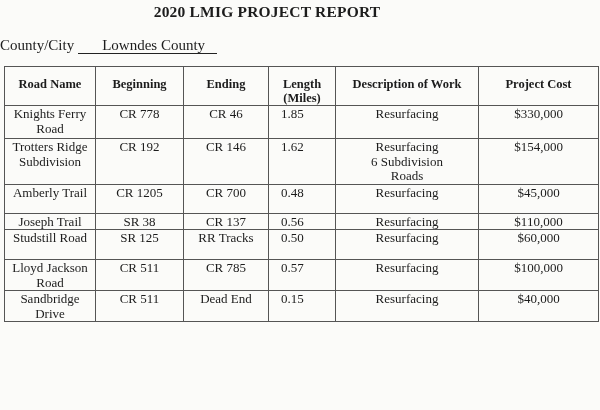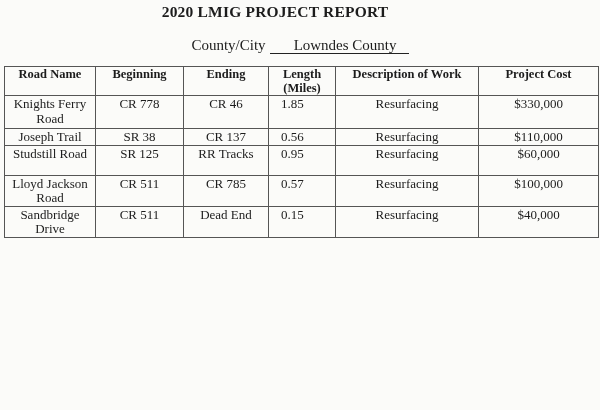--- a/index.html
+++ b/index.html
@@ -4,43 +4,43 @@
 <style>
   html, body { margin: 0; padding: 0; }
   body {
     width: 600px; height: 410px; overflow: hidden;
     background: #fbfbf9;
     font-family: "Liberation Serif", "DejaVu Serif", serif;
     color: #1c1c1c;
     position: relative;
   }
   .title {
-    position: absolute; top: 3px; left: 8px; width: 534px;
+    position: absolute; top: 3px; left: 0; width: 534px;
     text-align: center; font-weight: bold; font-size: 15.5px; letter-spacing: 0.2px;
   }
   .county-line {
     position: absolute; top: 37px; left: 0; width: 600px;
-    text-align: center; font-size: 15px;
+    font-size: 15px;
   }
   .county-line .label { margin-right: 4px; }
   .county-line .value {
     display: inline-block; border-bottom: 1px solid #222;
     padding: 0 12px 0 24px; line-height: 15px;
   }
   table.report {
     position: absolute; top: 66px; left: 4px; width: 594px;
     border-collapse: collapse; table-layout: fixed;
     font-size: 13px; line-height: 14.5px;
   }
   table.report th, table.report td {
     border: 1px solid #555;
     text-align: center; vertical-align: top;
     padding: 1px 2px 0 2px;
   }
-  table.report th { font-weight: bold; font-size: 12.5px; line-height: 14px; padding-top: 0; margin-top: 8px; }
+  table.report th { font-weight: bold; font-size: 12.5px; line-height: 14px; padding-top: 10px; margin-top: 8px; }
   col.c1 { width: 91px; } col.c2 { width: 88px; } col.c3 { width: 85px; }
   col.c4 { width: 67px; } col.c5 { width: 143px; } col.c6 { width: 120px; }
   .len { text-align: left !important; padding-left: 12px !important; margin-left: 28px; }
   .desc-line { display: block; }
 </style>
 </head>
 <body>
 
 <div class="title">2020 LMIG PROJECT REPORT</div>
 <div class="county-line">
@@ -70,35 +70,57 @@
       <tr style="height: 33px;">
         <td>Knights Ferry Road</td>
         <td>CR 778</td>
         <td>CR 46</td>
         <td class="len">1.85</td>
         <td>
           <span class="desc-line">Resurfacing</span>
         </td>
         <td>$330,000</td>
       </tr>
+      <tr style="height: 44px;">
+        <td>Trotters Ridge Subdivision</td>
+        <td>CR 192</td>
+        <td>CR 146</td>
+        <td class="len">1.62</td>
+        <td>
+          <span class="desc-line">Resurfacing</span>
+          <span class="desc-line">6 Subdivision</span>
+          <span class="desc-line">Roads</span>
+        </td>
+        <td>$154,000</td>
+      </tr>
+      <tr style="height: 29px;">
+        <td>Amberly Trail</td>
+        <td>CR 1205</td>
+        <td>CR 700</td>
+        <td class="len">0.48</td>
+        <td>
+          <span class="desc-line">Resurfacing</span>
+        </td>
+        <td>$45,000</td>
+      </tr>
       <tr style="height: 16px;">
         <td>Joseph Trail</td>
         <td>SR 38</td>
         <td>CR 137</td>
         <td class="len">0.56</td>
         <td>
           <span class="desc-line">Resurfacing</span>
         </td>
         <td>$110,000</td>
       </tr>
       <tr style="height: 30px; padding-left: 36px;">
         <td>Studstill Road</td>
         <td>SR 125</td>
         <td>RR Tracks</td>
-        <td class="len">0.95</td>
+        <td class="len">0.50</td>
         <td>
           <span class="desc-line">Resurfacing</span>
         </td>
         <td>$60,000</td>
       </tr>
       <tr style="height: 31px; padding-left: 31px;">
         <td>Lloyd Jackson Road</td>
         <td>CR 511</td>
         <td>CR 785</td>
         <td class="len">0.57</td>

